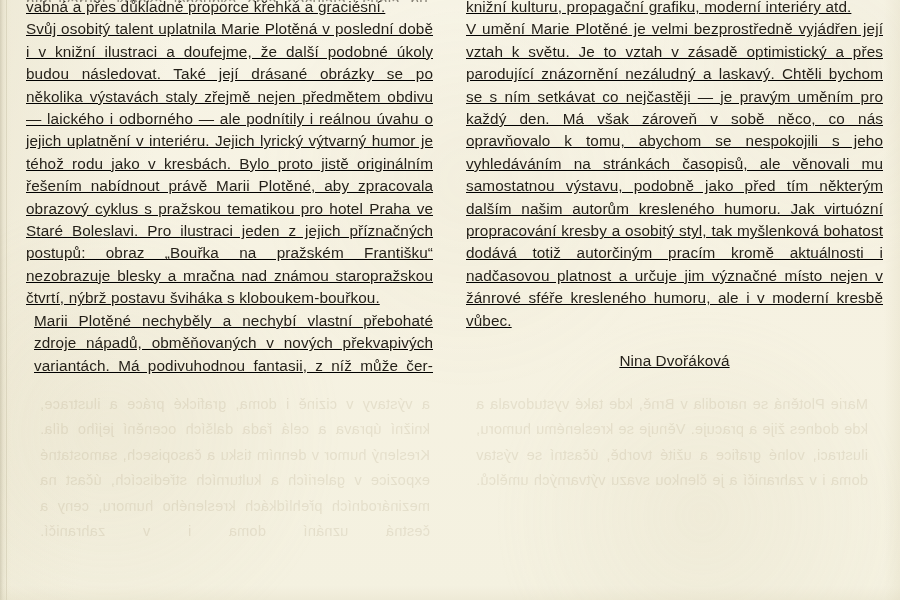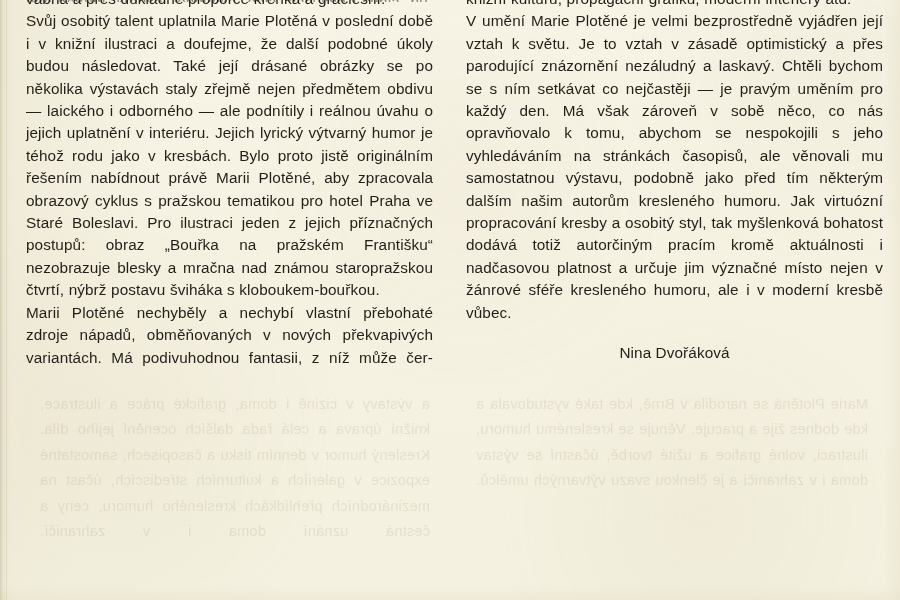--- a/index.html
+++ b/index.html
@@ -62,42 +62,43 @@
 
   
   .columns {
     position: absolute;
     top: 0;
     left: 0;
     width: 900px;
   }
   .column {
     position: absolute;
-    top: 0;
+    top: 8px;
+    text-decoration: underline;
   }
   .column-left  { left: 26px;  width: 407px; }
   .column-right { left: 466px; width: 417px; }
 
   .para {
     margin: 0;
     color: #231f18;
     font-size: 15.3px;
     line-height: 22.4px;
     text-align: justify;
     text-justify: inter-word;
     letter-spacing: 0.1px;
     word-spacing: 0.2px;
   }
   .para.clipped-top {
     
     margin-top: -12px;
   }
   
   .para { text-align-last: left; }
-  .para.full-justify { text-align-last: justify; }
+  .para.full-justify { text-align-last: justify; margin-left: 8px; }
 
   .signature {
     margin: 0;
     padding-top: 18px;
     color: #231f18;
     font-size: 15.3px;
     line-height: 22.4px;
     text-align: center;
     letter-spacing: 0.1px;
   }

